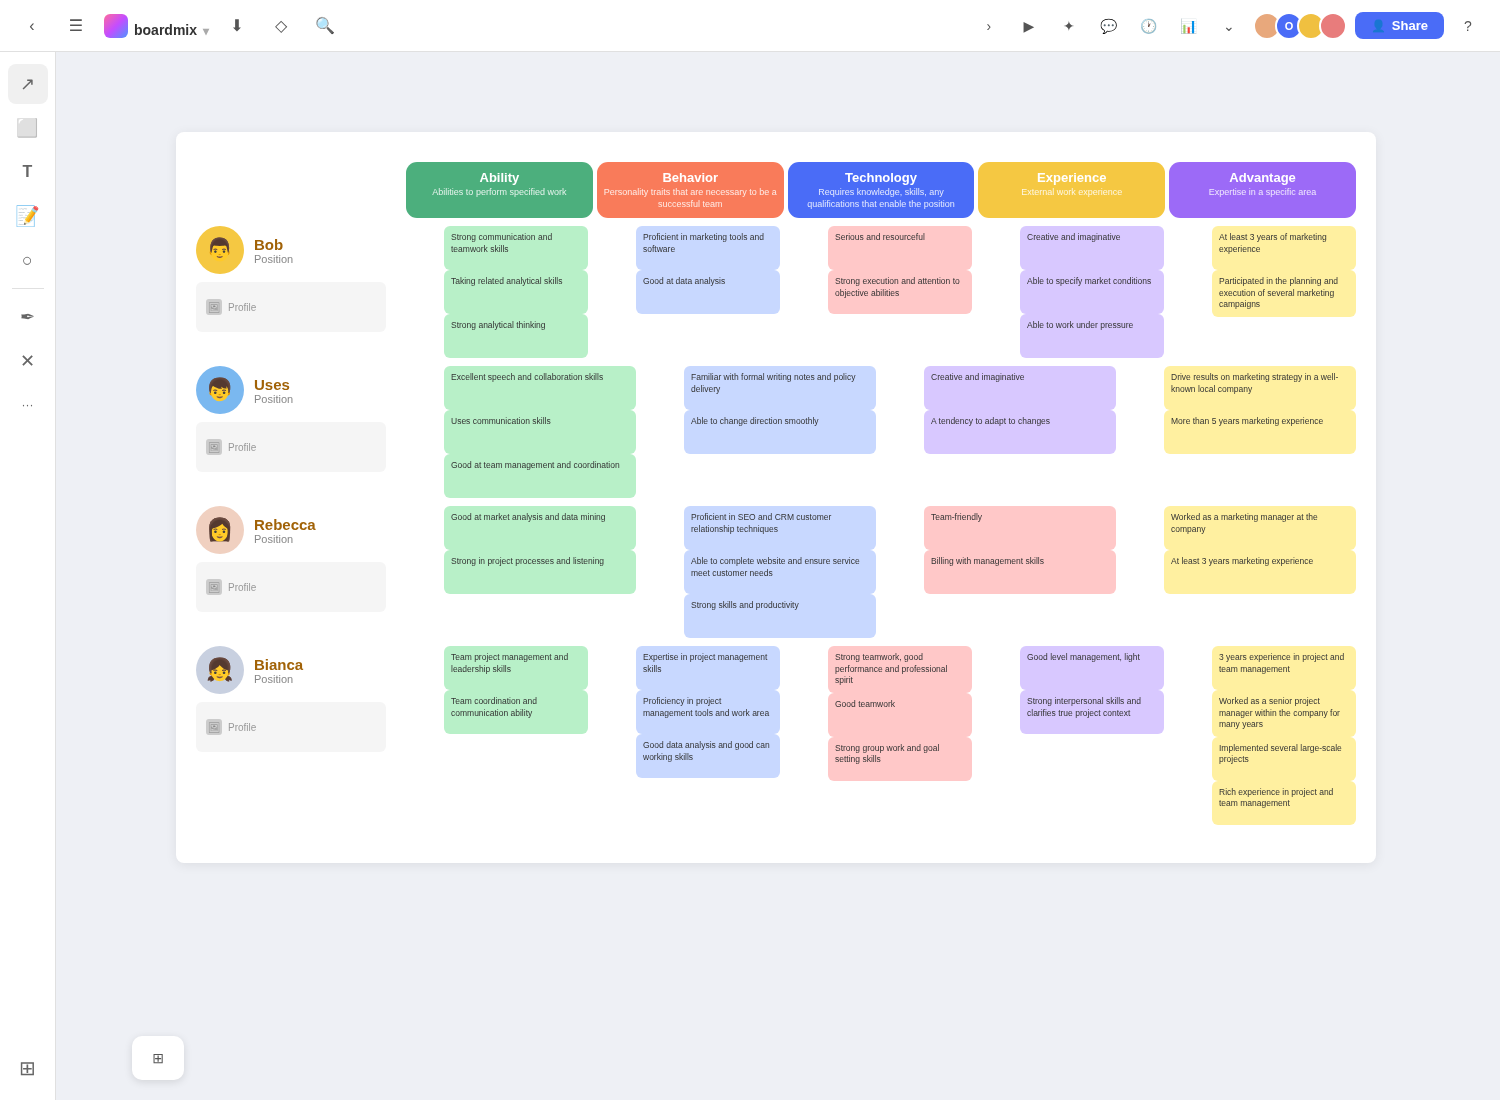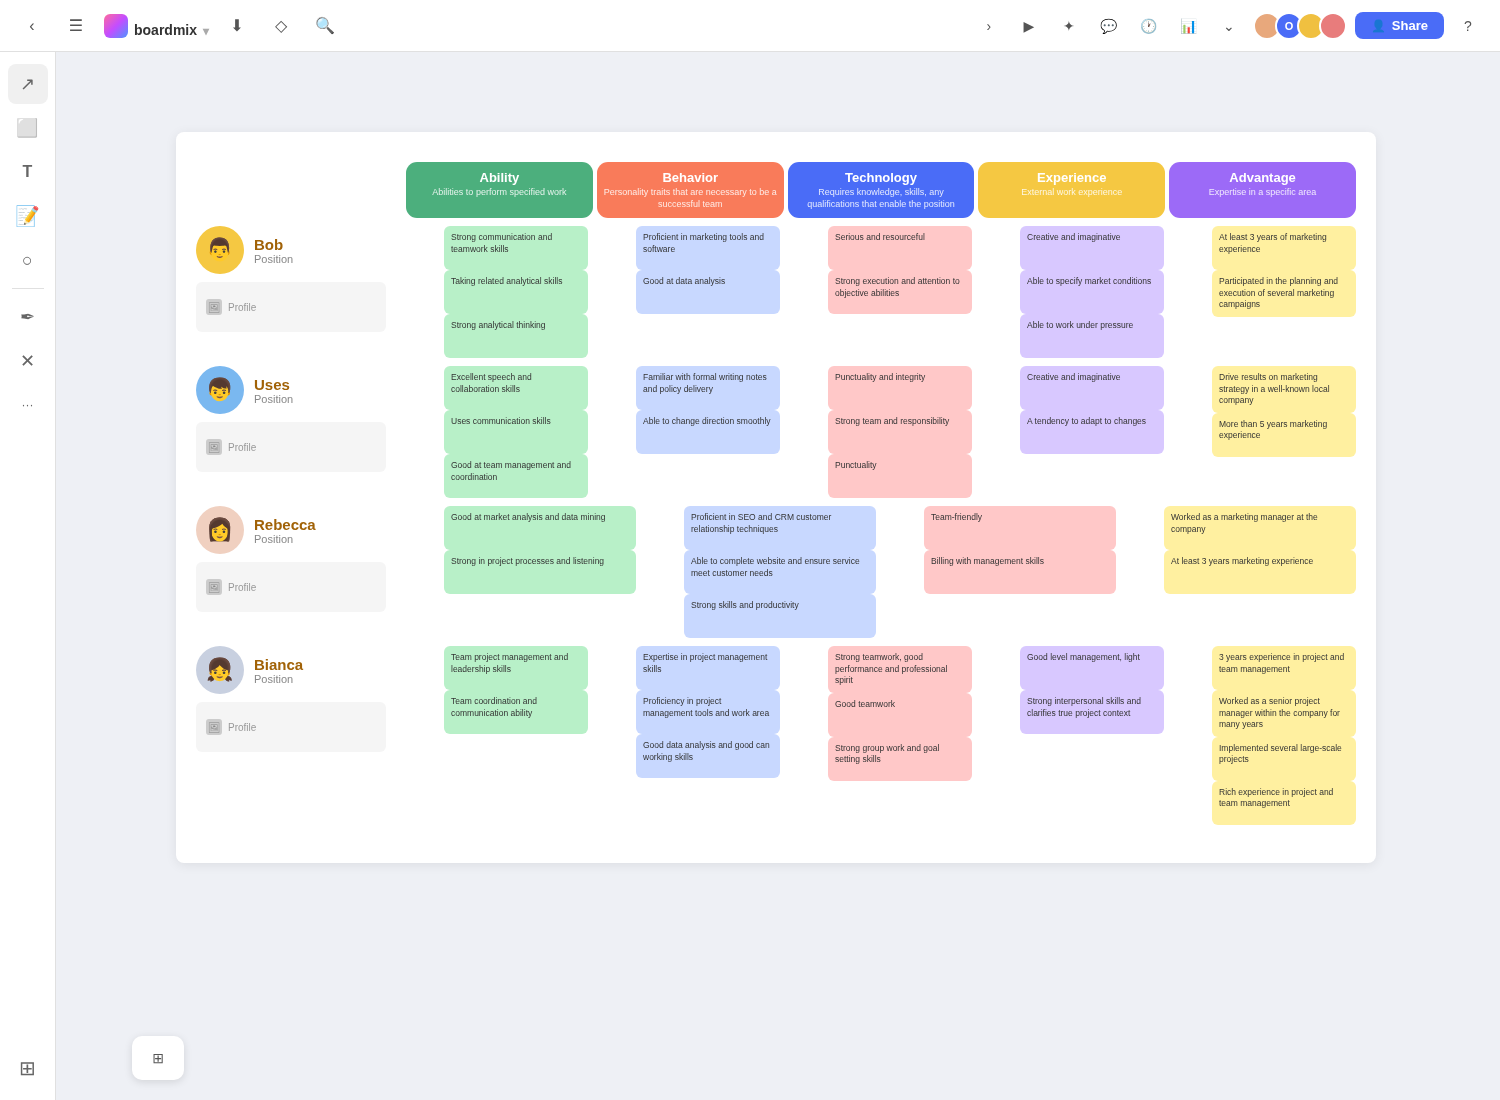--- a/index.html
+++ b/index.html
@@ -461,25 +461,20 @@
         <div class="row-col">
           <div class="sticky sticky-green">Excellent speech and collaboration skills</div>
           <div class="sticky sticky-green">Uses communication skills</div>
           <div class="sticky sticky-green">Good at team management and coordination</div>
         </div>
         <div class="row-col">
           <div class="sticky sticky-blue">Familiar with formal writing notes and policy delivery</div>
           <div class="sticky sticky-blue">Able to change direction smoothly</div>
         </div>
         <div class="row-col">
-          <div class="sticky sticky-pink">Punctuality and integrity</div>
-          <div class="sticky sticky-pink">Strong team and responsibility</div>
-          <div class="sticky sticky-pink">Punctuality</div>
-        </div>
-        <div class="row-col">
           <div class="sticky sticky-purple">Creative and imaginative</div>
           <div class="sticky sticky-purple">A tendency to adapt to changes</div>
         </div>
         <div class="row-col">
           <div class="sticky sticky-yellow">Drive results on marketing strategy in a well-known local company</div>
           <div class="sticky sticky-yellow">More than 5 years marketing experience</div>
         </div>
       </div>
     </div>
 

